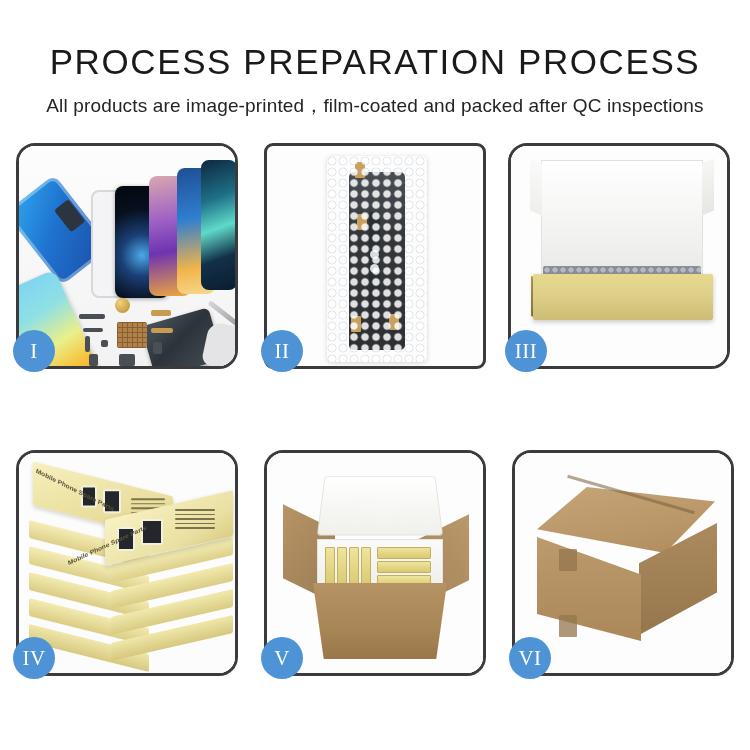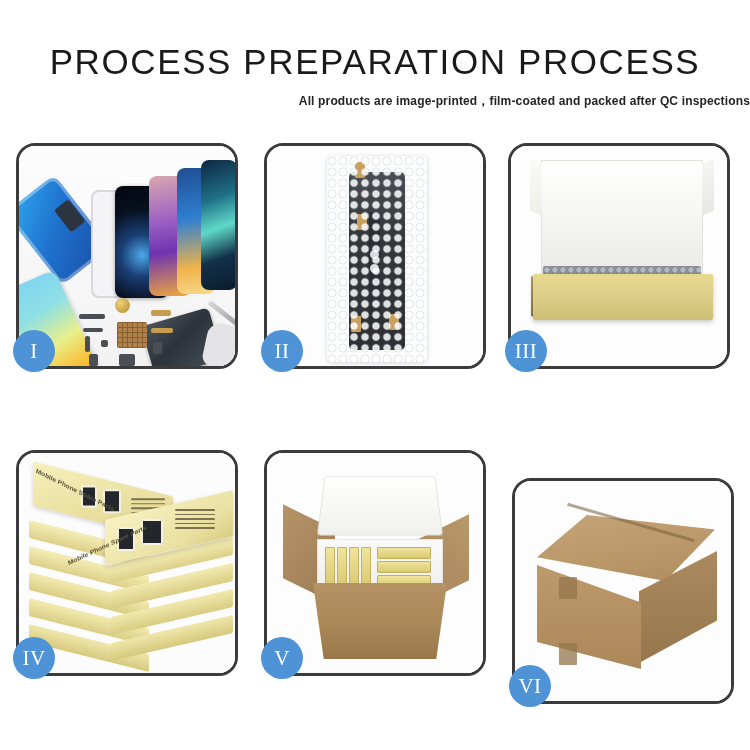--- a/index.html
+++ b/index.html
@@ -22,23 +22,23 @@
     text-align: center;
     font-size: 35px;
     font-weight: 400;
     letter-spacing: 1.6px;
     color: #1a1a1a;
     margin-top: 44px;
     line-height: 1.0;
     font-family: "Liberation Sans", sans-serif;
   }
   #subtitle {
-    text-align: right;
-    font-size: 12px;
-    font-weight: 700;
+    text-align: center;
+    font-size: 19px;
+    font-weight: 400;
     color: #242424;
     margin-top: 14px;
     letter-spacing: 0.15px;
     font-family: "Liberation Sans", sans-serif;
   }
 
   
   #grid {
     position: absolute;
     top: 143px; left: 16px;
@@ -53,25 +53,25 @@
     overflow: visible;
   }
   .panel .inner {
     position: absolute;
     inset: 0;
     border-radius: 16px;
     overflow: hidden;
     background: #fbfbfb;
   }
   .p1 { left: 0px;   top: 0px; }
-  .p2 { left: 248px; top: 0px; }
+  .p2 { left: 248px; top: 0px; border-radius: 9px; }
   .p3 { left: 492px; top: 0px; }
   .p4 { left: 0px;   top: 307px; }
   .p5 { left: 248px; top: 307px; }
-  .p6 { left: 496px; top: 307px; margin-top: 28px; }
+  .p6 { left: 496px; top: 307px; }
 
   .badge {
     position: absolute;
     left: -6px; bottom: -6px;
     width: 42px; height: 42px;
     border-radius: 50%;
     background: #4e93d6;
     color: #ffffff;
     font-family: "Liberation Serif", serif;
     font-size: 21px;

